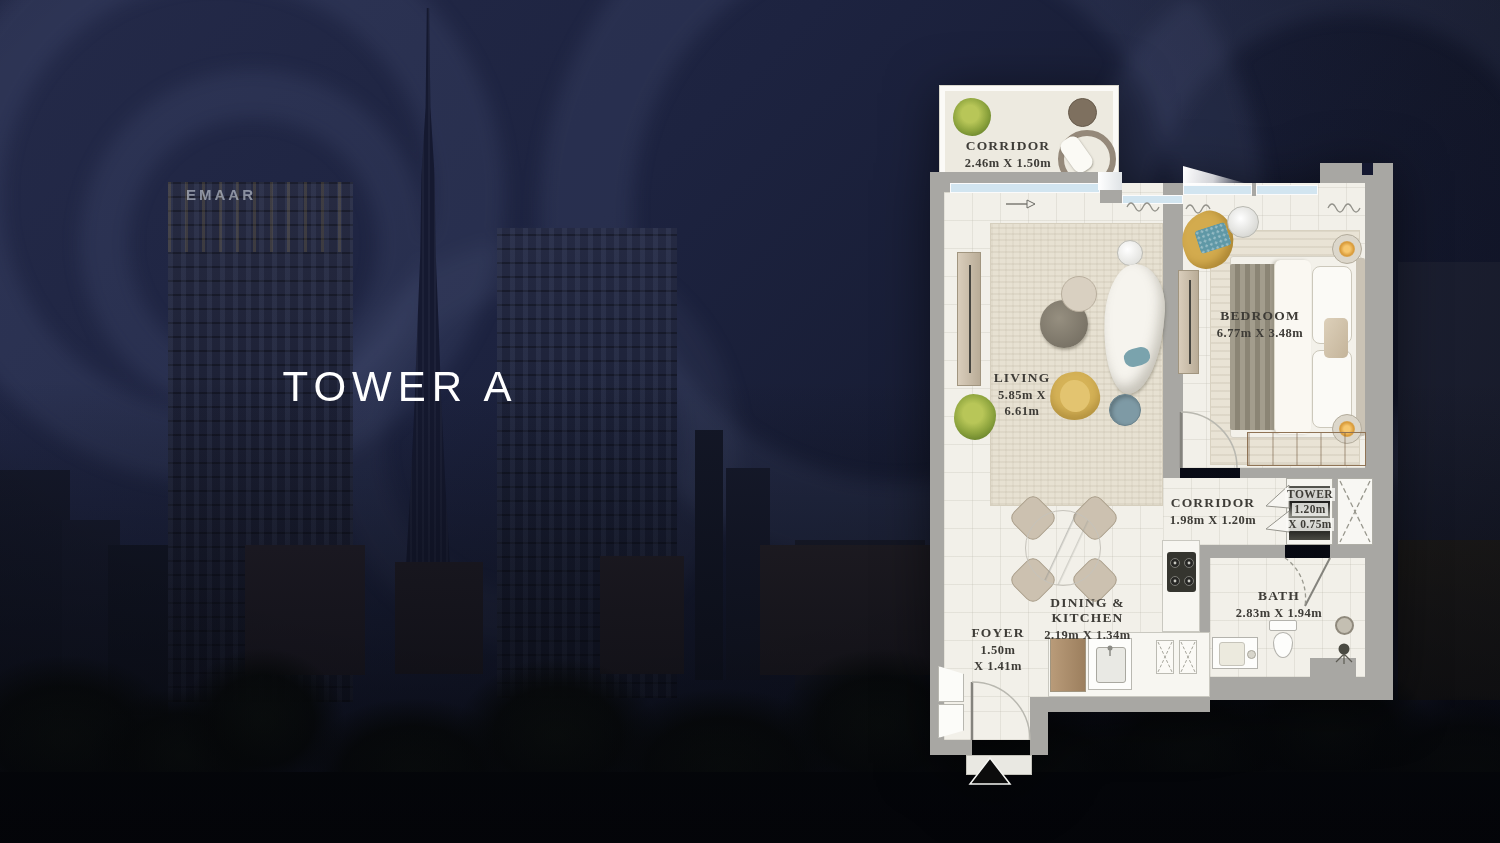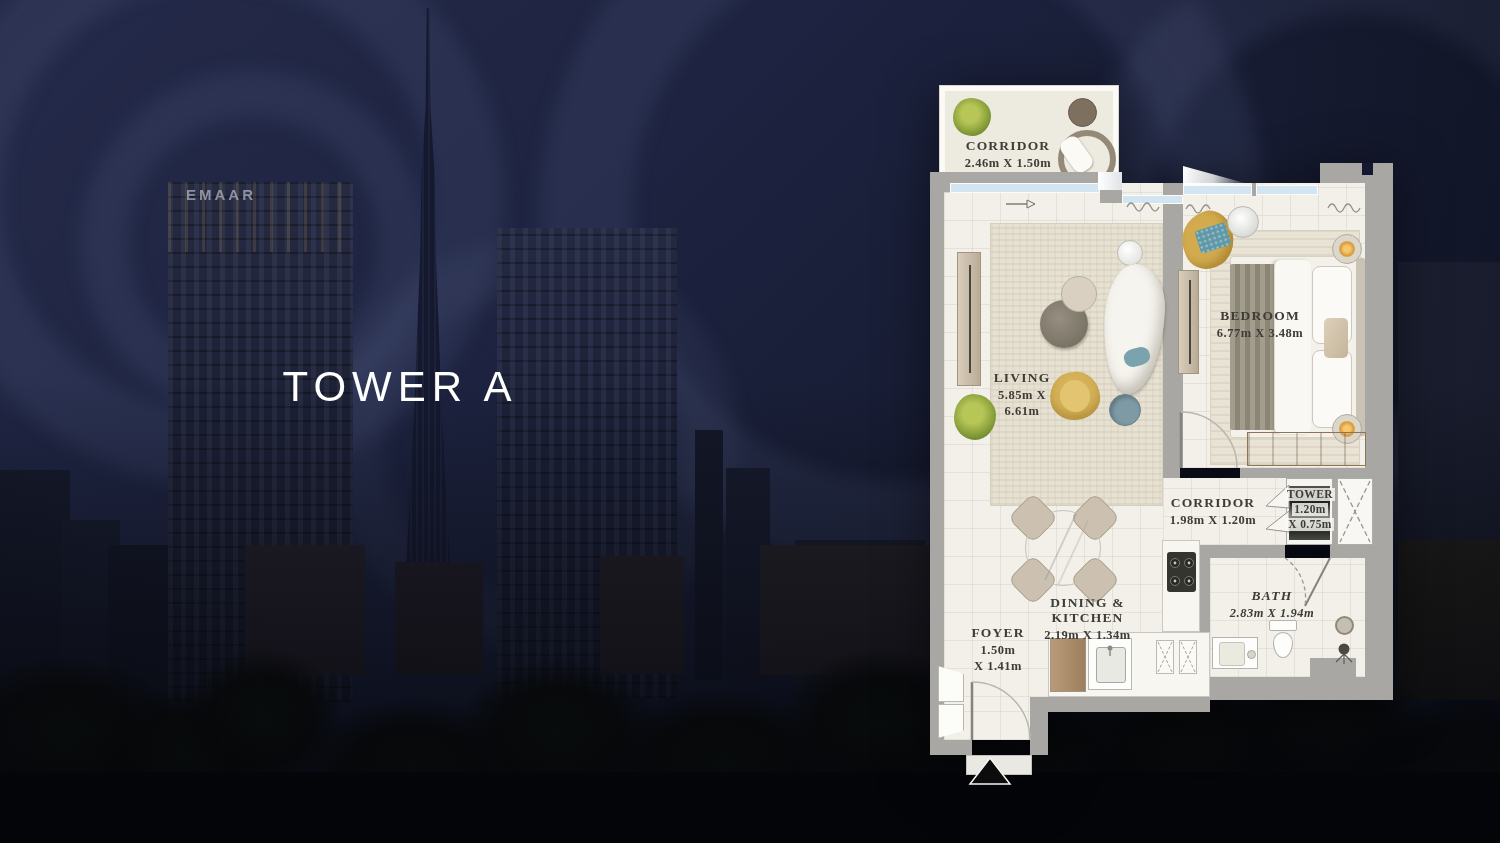--- a/index.html
+++ b/index.html
@@ -302,21 +302,21 @@
     </div>
     <div class="plabel laun-label" style="left:362px;top:428px;width:56px;">
       <div class="nm"><span>TOWER</span></div>
       <div class="dm"><span>1.20m</span></div>
       <div class="dm"><span>X 0.75m</span></div>
     </div>
     <div class="plabel" style="left:100px;top:536px;width:135px;">
       <div class="nm">DINING &amp; KITCHEN</div>
       <div class="dm">2.19m X 1.34m</div>
     </div>
-    <div class="plabel" style="left:297px;top:529px;width:110px;font-style:italic;">
+    <div class="plabel" style="left:304px;top:529px;width:110px;">
       <div class="nm">BATH</div>
       <div class="dm">2.83m X 1.94m</div>
     </div>
     <div class="plabel" style="left:42px;top:566px;width:72px;">
       <div class="nm">FOYER</div>
       <div class="dm">1.50m</div>
       <div class="dm">X 1.41m</div>
     </div>
 
   </div>

